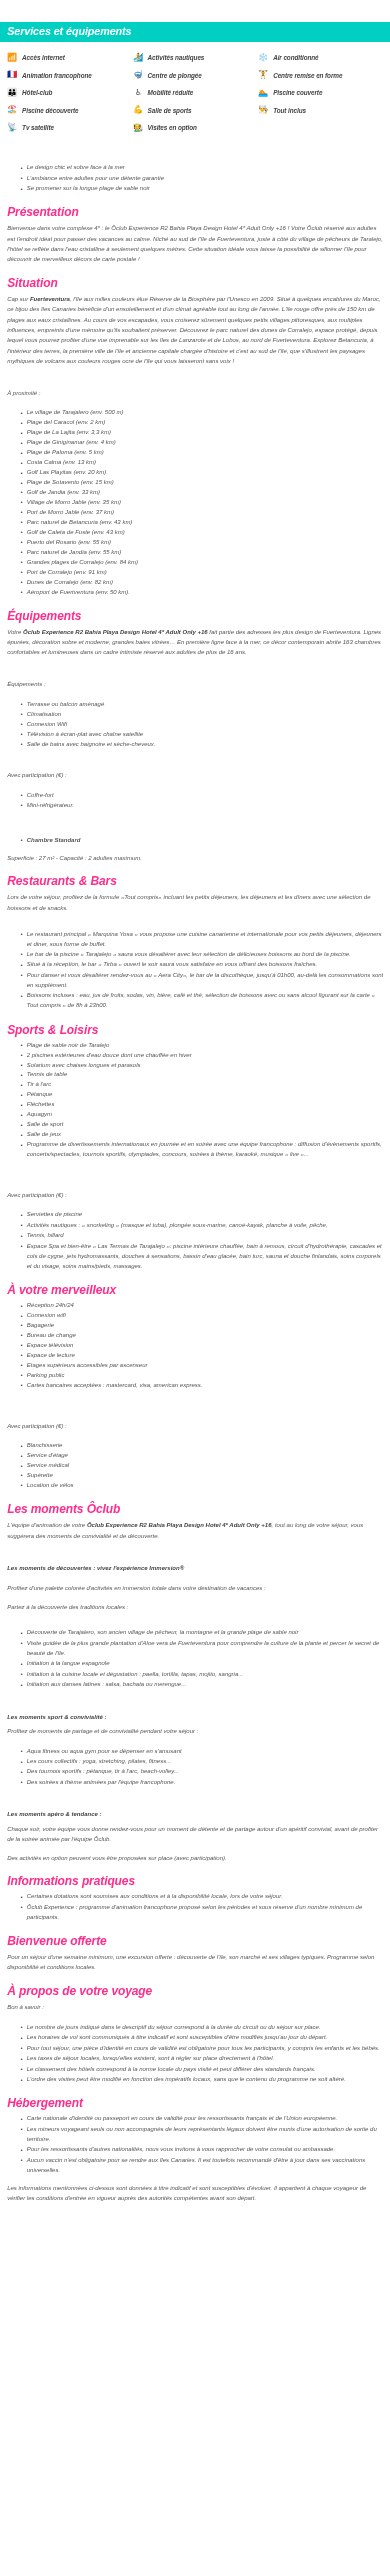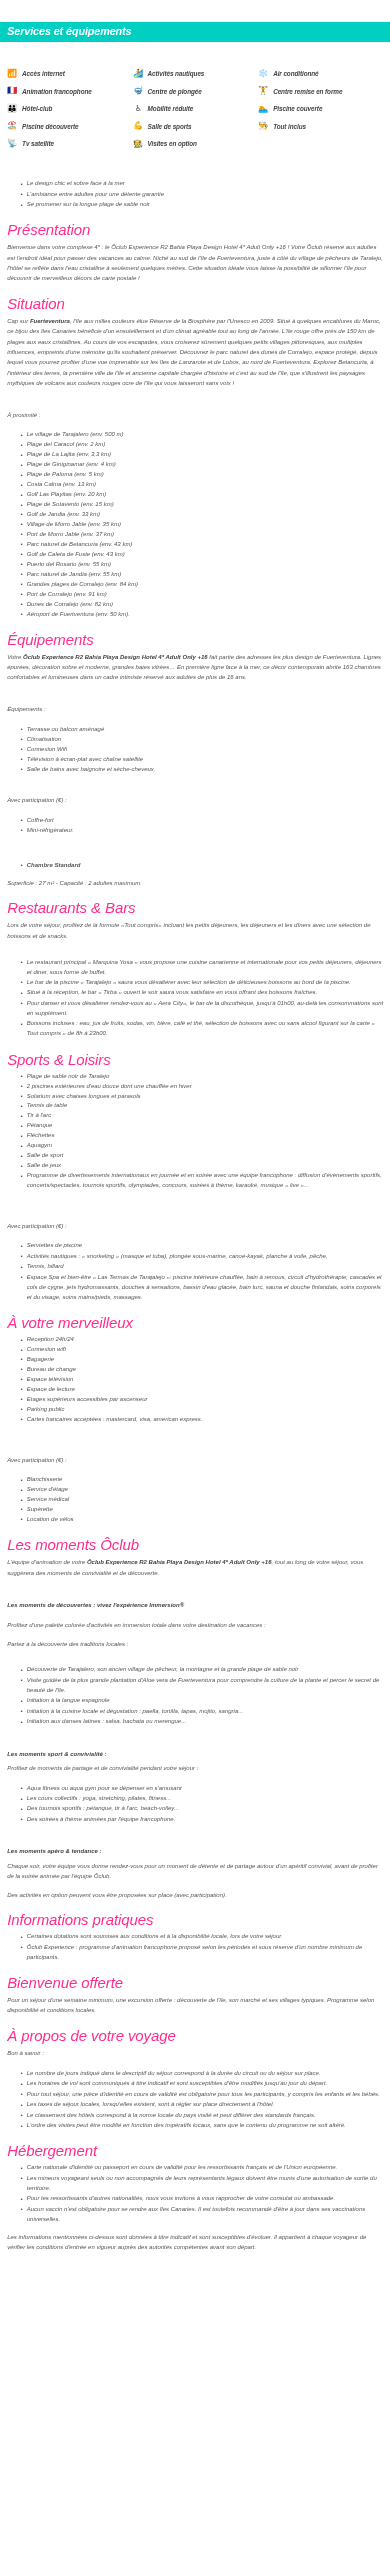--- a/index.html
+++ b/index.html
@@ -20,21 +20,21 @@
   .banner {
     background: #00cfc1;
     color: #ffffff;
     font-style: italic;
     font-weight: bold;
     font-size: 10.8px;
     letter-spacing: -0.1px;
     padding: 3.6px 7.2px 4.1px 7.2px;
     line-height: 1.15;
   }
-  .banner-wrap { margin: 0 0 16px 0; }
+  .banner-wrap { margin: 0 0 0 0; }
 
   
   .services {
     padding: 7.2px 7.2px 8.2px 7.2px;
   }
   .svc-row { display: flex; width: 100%; }
   .svc-cell {
     width: 33.333%;
     display: flex;
     align-items: center;
@@ -55,22 +55,22 @@
     color: #444;
     letter-spacing: -0.1px;
     white-space: nowrap;
   }
 
   
   .content { padding: 5.2px 7.2px 15.5px 7.2px; }
   h2.sec {
     color: #ff2d8c;
     font-style: italic;
-    font-weight: normal;
-    font-size: 15px;
+    font-weight: bold;
+    font-size: 12px;
     margin: 11.3px 0 4.1px 0;
     letter-spacing: -0.1px;
   }
   p.body {
     font-style: italic;
     font-size: 6px;
     line-height: 1.72;
     margin: 0 0 3.1px 0;
     color: #555;
     text-align: left;

